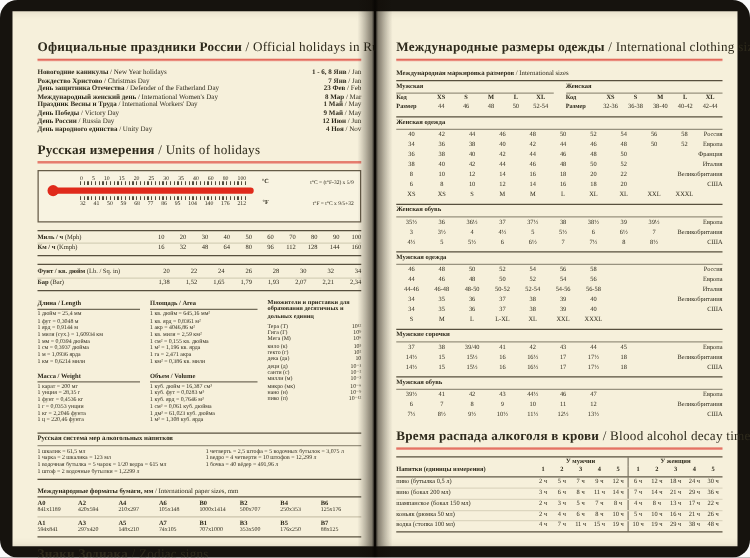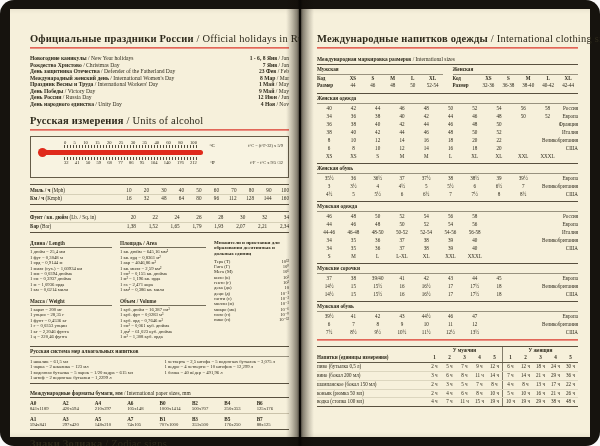--- a/index.html
+++ b/index.html
@@ -122,21 +122,21 @@
         <div class="h-row">
           <span><b>День России</b><span> / Russia Day</span></span>
           <span><b>12 </b><b>Июн</b><span> / Jun</span></span>
         </div>
         <div class="h-row">
           <span><b>День народного единства</b><span> / Unity Day</span></span>
           <span><b>4 </b><b>Ноя</b><span> / Nov</span></span>
         </div>
       </div>
 
-    <div class="title sec-gap"><b>Русская измерения</b><span> / Units of alcohol</span></div>
+    <div class="title sec-gap"><b>Русская измерения</b><span> / Units of holidays</span></div>
     <div class="red-rule"></div>
 
     <div class="thermo">
       <div class="t-line">
         <div class="t-spacer"></div>
         <div class="ruler-wrap">
           <div class="t-ticks">
               <span>0</span>
               <span>5</span>
               <span>10</span>
@@ -438,21 +438,21 @@
             <div class="p-size">88x125</div>
           </div>
         </div>
     </div>
 
     <div class="title sec-gap"><b>Знаки Зодиака</b><span> / Zodiac signs</span></div>
 
   </div>
 
   <div class="page page-right">
-    <div class="title"><b>Международные напитков одежды</b><span> / International clothing sizes</span></div>
+    <div class="title"><b>Международные размеры одежды</b><span> / International clothing sizes</span></div>
     <div class="red-rule"></div>
 
     <div class="mark-hdr"><b>Международная маркировка размеров</b><span> / International sizes</span></div>
     <div class="marking">
       <div class="mark-half">
         <div class="mark-head">Мужская</div>
         <div class="mark-row codes">
             <span class="ml">Код</span>
             <span class="mc">XS</span>
             <span class="mc">S</span>
@@ -741,20 +741,21 @@
             <span class="size-cell">9½</span>
             <span class="size-cell">10½</span>
             <span class="size-cell">11½</span>
             <span class="size-cell">12½</span>
             <span class="size-cell">13½</span>
             <span class="size-region">США</span>
           </div>
         </div>
       </div>
 
+    <div class="title sec-gap"><b>Время распада алкоголя в крови</b><span> / Blood alcohol decay time</span></div>
     <div class="red-rule"></div>
 
     <div class="al-table">
       <div class="al-row">
         <span class="al-label"></span>
         <span class="al-group">У мужчин</span>
         <span class="al-div"></span>
         <span class="al-group">У женщин</span>
       </div>
       <div class="al-row al-head2">

